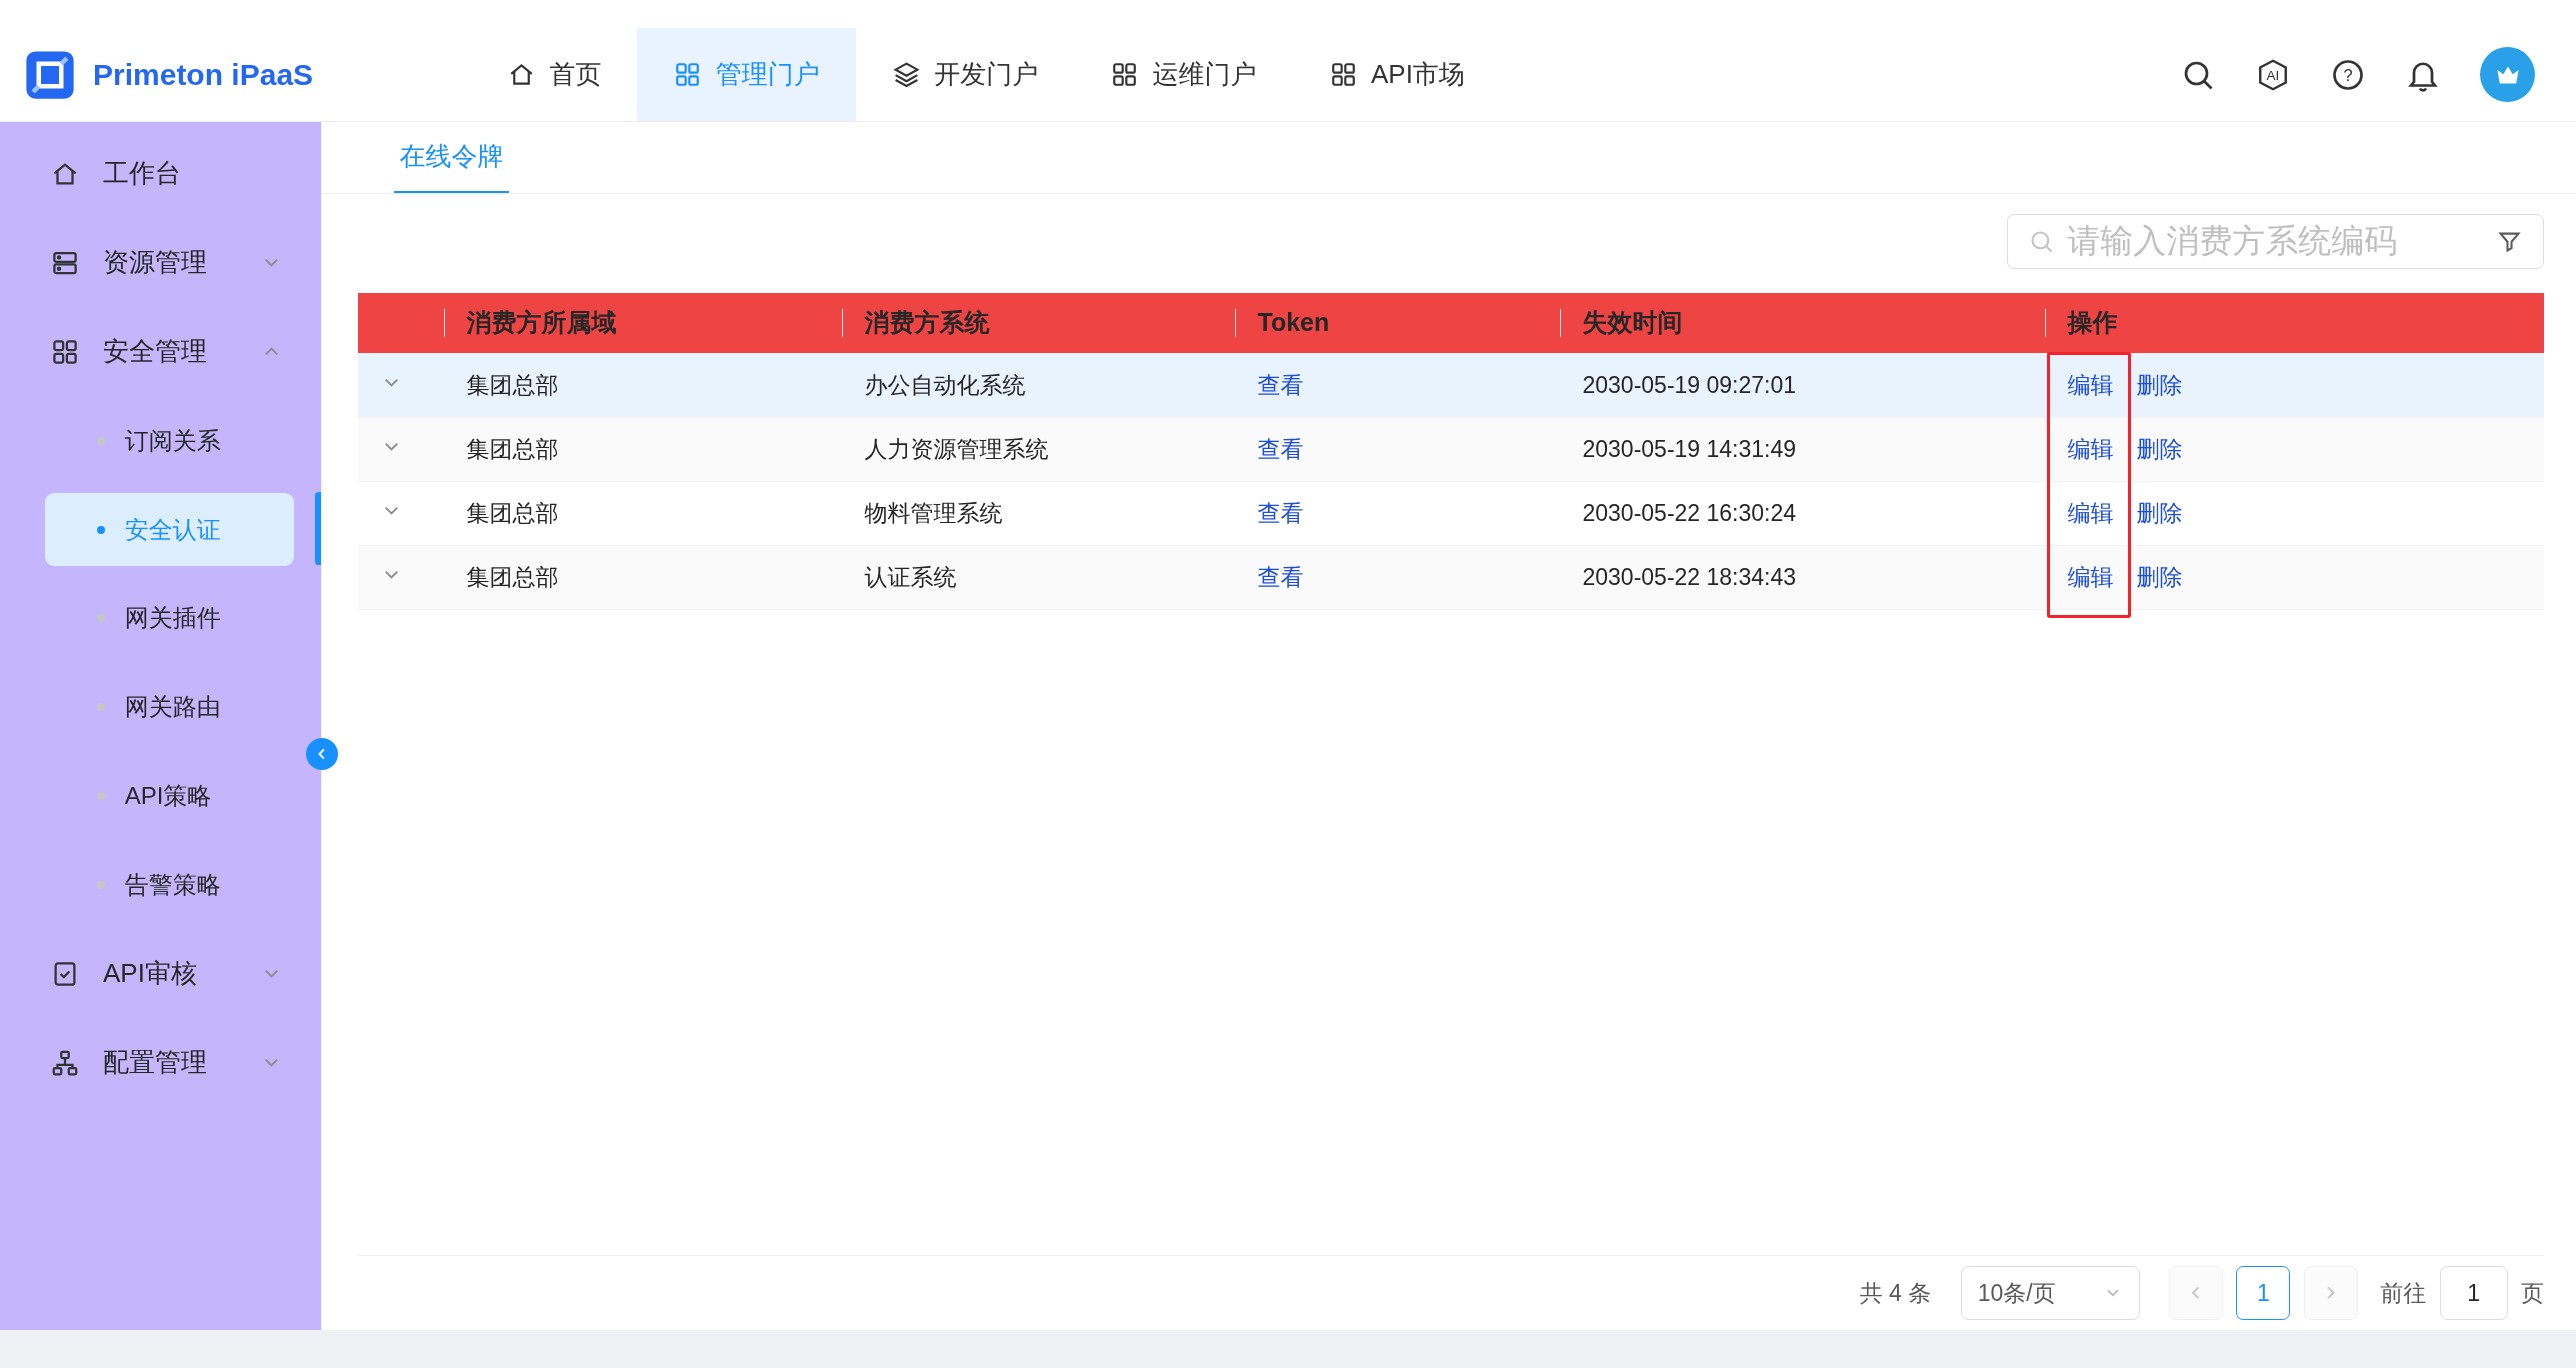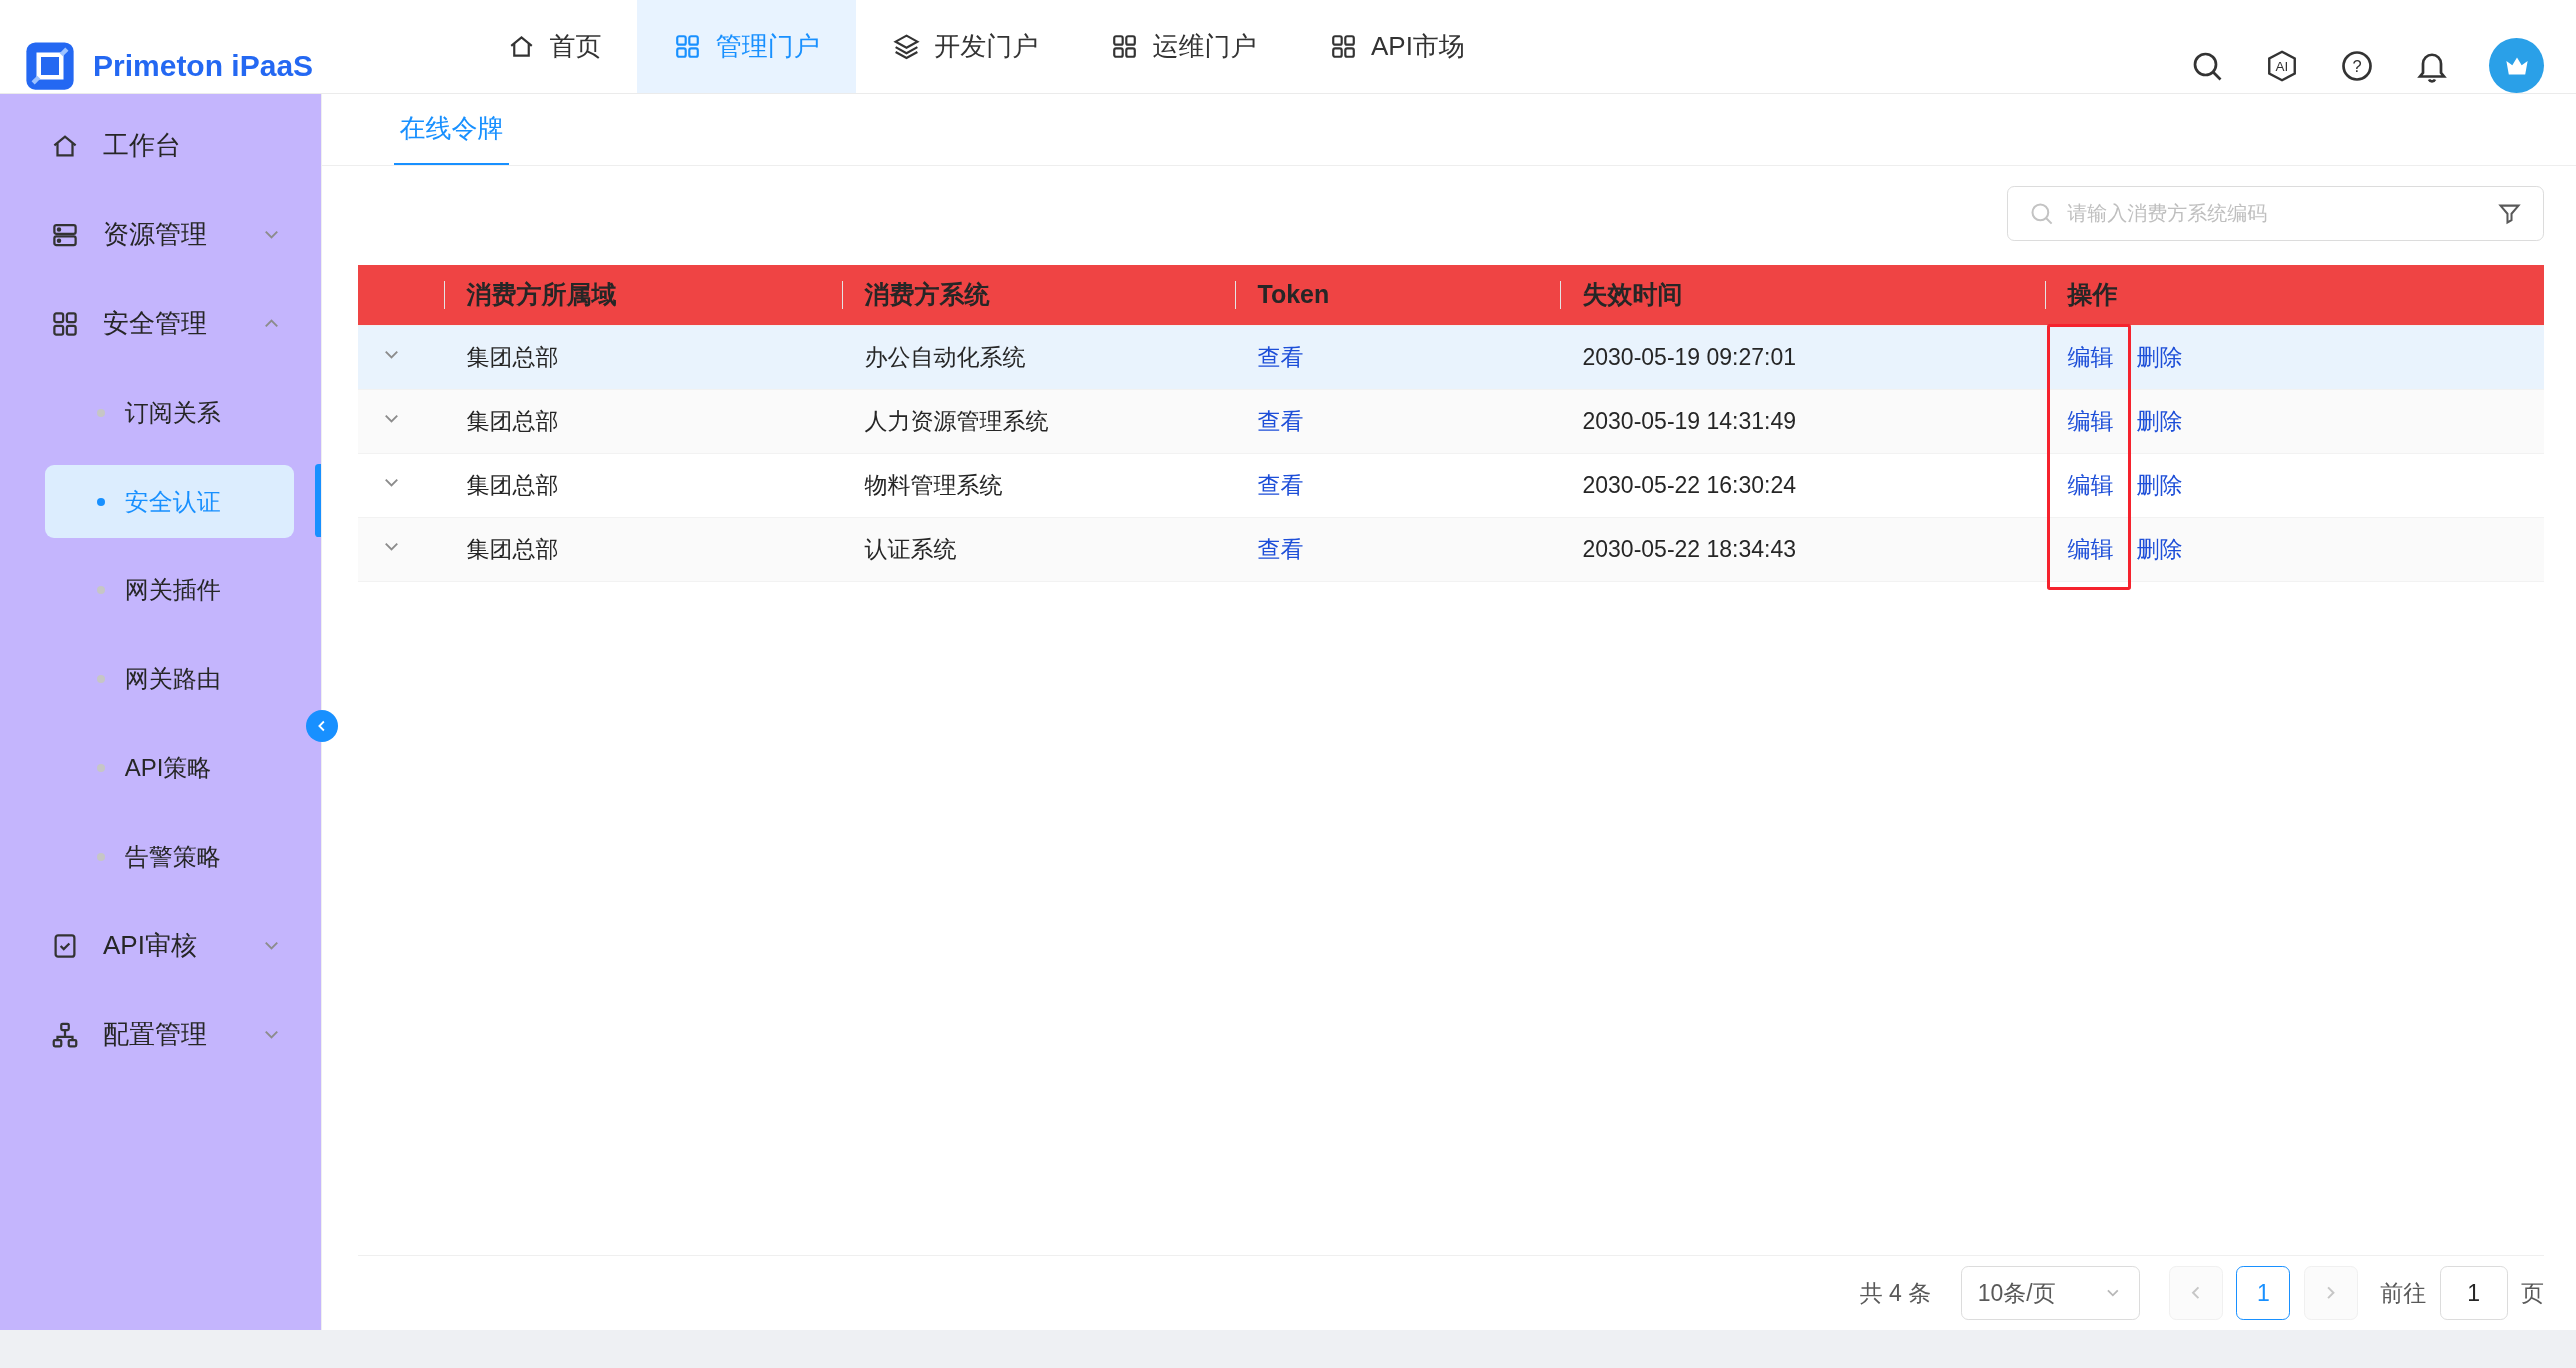--- a/index.html
+++ b/index.html
@@ -1,22 +1,22 @@
 <!DOCTYPE html>
 <html style="font-size:14.3px"><head>
 <meta charset="utf-8">
 <style>
   * { margin:0; padding:0; box-sizing:border-box; }
   html,body { width:2576px; height:1368px; overflow:hidden; }
   body { font-family:"Liberation Sans","DejaVu Sans",sans-serif; color:#262626; background:#eef0f3; }
   .app { width:2576px; height:1368px; display:flex; flex-direction:column; background:#fff; }
 
   
-  .topbar { height:94px; flex:0 0 94px; display:flex; align-items:flex-end; background:#fff;
-            border-bottom:0.9px solid #ebebeb; padding:0 32px 0 23px; position:relative; z-index:5; }
+  .topbar { height:94px; flex:0 0 94px; display:flex; align-items:center; background:#fff;
+            border-bottom:0.9px solid #ebebeb; padding:0 41px 0 23px; position:relative; z-index:5;margin-top:28px; }
   .brand { display:flex; align-items:center; gap:16px; min-width:385px; }
   .brand-logo { width:54px; height:54px; flex:0 0 54px; }
   .brand-name { font-size:30px; font-weight:bold; color:#2468f2; white-space:nowrap; }
   .topnav { display:flex; height:100%; margin-left:63px; }
   .nav-item { display:flex; align-items:center; gap:13.4px; padding:0 36px; font-size:26px; color:#333; cursor:pointer; }
   .nav-item.active { background:#e8f3ff; color:#1890ff; }
   .nav-item svg { width:29px; height:29px; }
   .topbar-right { margin-left:auto; display:flex; align-items:center; gap:39px; }
   .icon-btn { display:flex; align-items:center; justify-content:center; color:#333; cursor:pointer; }
   .icon-btn svg { width:36px; height:36px; }
@@ -51,21 +51,21 @@
   .tabbar { height:72px; flex:0 0 72px; border-bottom:0.9px solid #eeeeee; display:flex; padding-left:72px; }
   .tab { display:flex; align-items:center; font-size:26px; color:#1890ff; padding:0 5.4px;
          border-bottom:2.7px solid #1890ff; cursor:pointer; }
   .content { flex:1; position:relative; min-height:0; display:flex; flex-direction:column; }
 
   .toolbar { padding:19.7px 32px 0 36px; display:flex; justify-content:flex-end; }
   .search-box { width:537px; height:55px; border:0.9px solid #dcdcdc; border-radius:7.2px; display:flex;
                 align-items:center; padding:0 19.7px; gap:12.5px; background:#fff; }
   .search-box svg { width:27px; height:27px; }
   .search-box .sicon { color:#c3c3c3; }
-  .search-box .ph { flex:1; font-size:20px; color:#bfbfbf; }
+  .search-box .ph { flex:1; font-size:33px; color:#bfbfbf; }
   .search-box .ficon { color:#595959; cursor:pointer; }
 
   .table-wrap { margin:24px 32px 0 36px; }
   table { width:100%; border-collapse:collapse; table-layout:fixed; }
   th { height:61px; background:#ef4444; font-size:25px; font-weight:600; text-align:left; padding:0 21.5px;
        border-bottom:0.9px solid #efefef; color:#262626; position:relative; }
   th:not(:last-child)::after { content:""; position:absolute; right:0; top:16px; bottom:16px; width:0.9px; background:#e4e4e4; }
   td { height:64px; font-size:23px; padding:0 21.5px; border-bottom:0.9px solid #f2f2f2; color:#262626; background:#fff; }
   tr.hl td { background:#e9f3fd; }
   tr.stripe td { background:#fafafa; }

